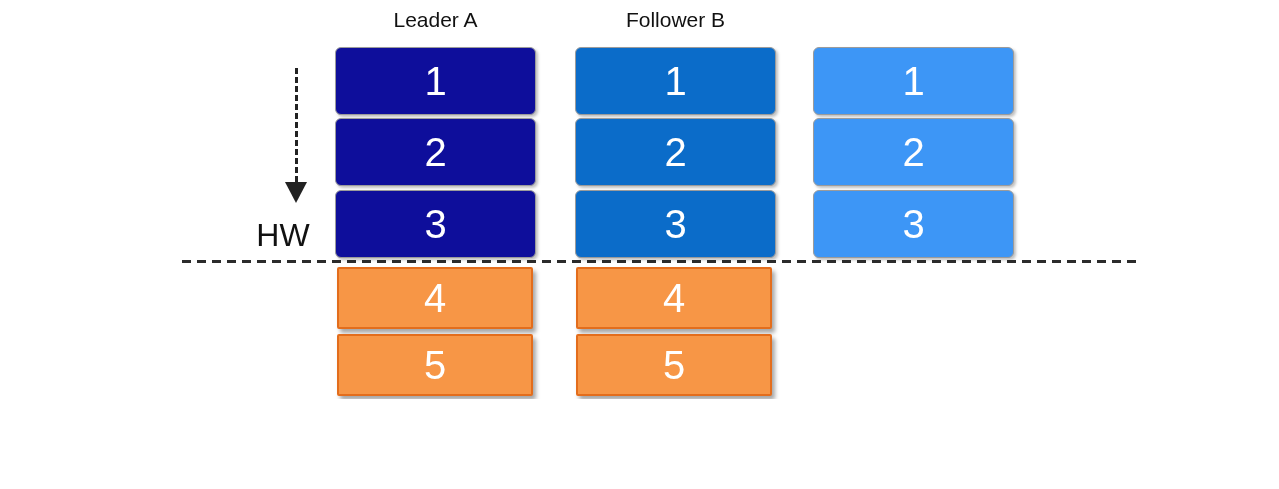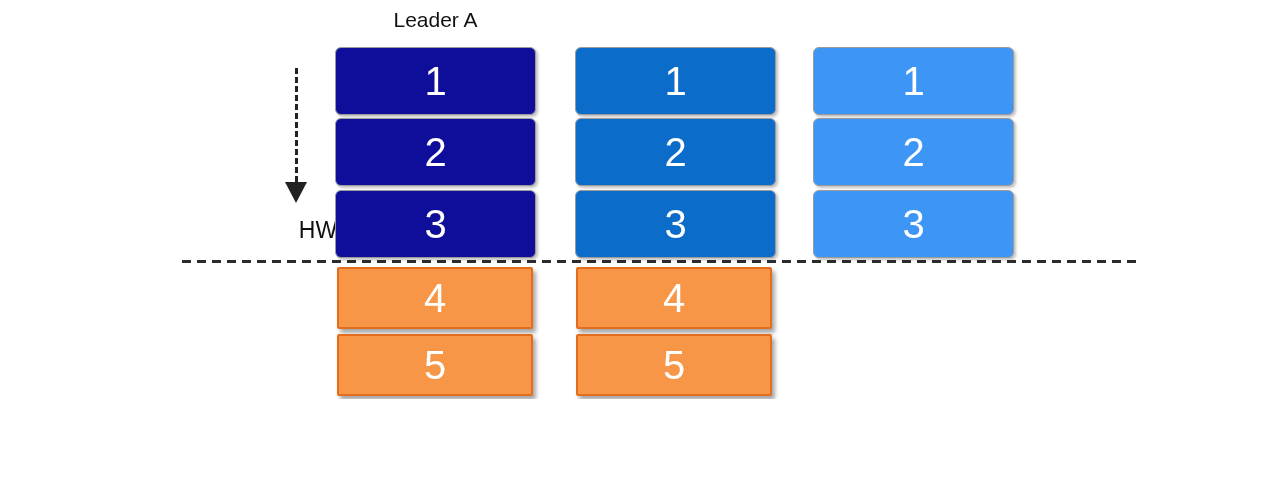--- a/index.html
+++ b/index.html
@@ -90,34 +90,35 @@
     left: 265px;
     top: 182px;
     width: 0;
     height: 0;
     border-left: 11px solid transparent;
     border-right: 11px solid transparent;
     border-top: 21px solid #222222;
   }
   .hw-label {
     position: absolute;
-    left: 271px;
+    left: 236px;
     top: 217px;
     width: 54px;
     text-align: center;
-    font-size: 23px;
+    font-size: 32px;
     color: #111111;
   }
 </style>
 </head>
 <body>
 
 <div class="canvas">
 
   <div class="col-title title-a">Leader A</div>
+  <div class="col-title title-b">Follower B</div>
 
   <div class="hw-arrow-line"></div>
   <div class="hw-arrow-head"></div>
 
   <div class="hw-label">HW</div>
 
   <div class="block committed navy colA r1">1</div>
   <div class="block committed navy colA r2">2</div>
   <div class="block committed navy colA r3">3</div>
 

